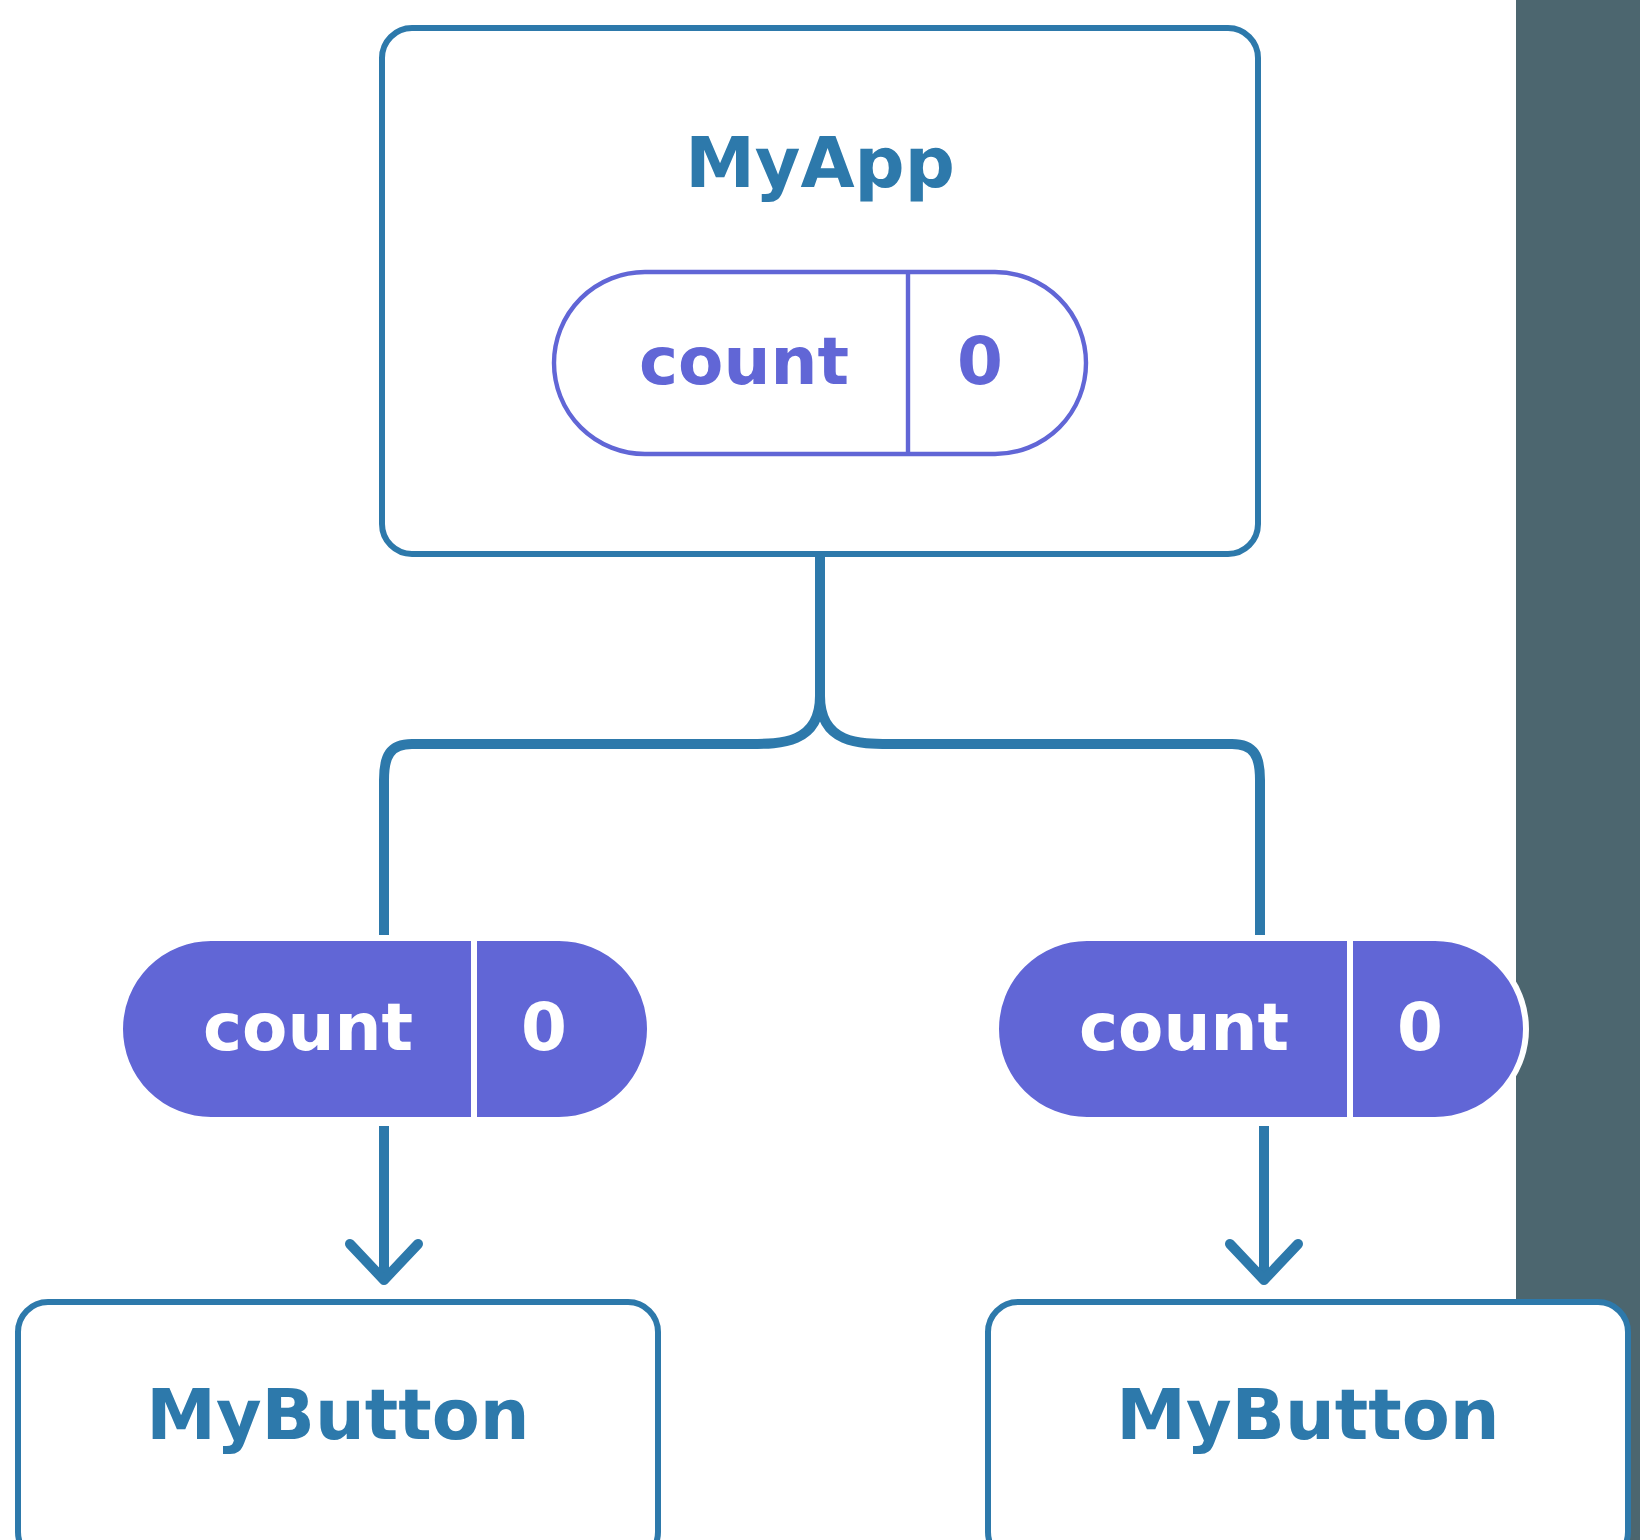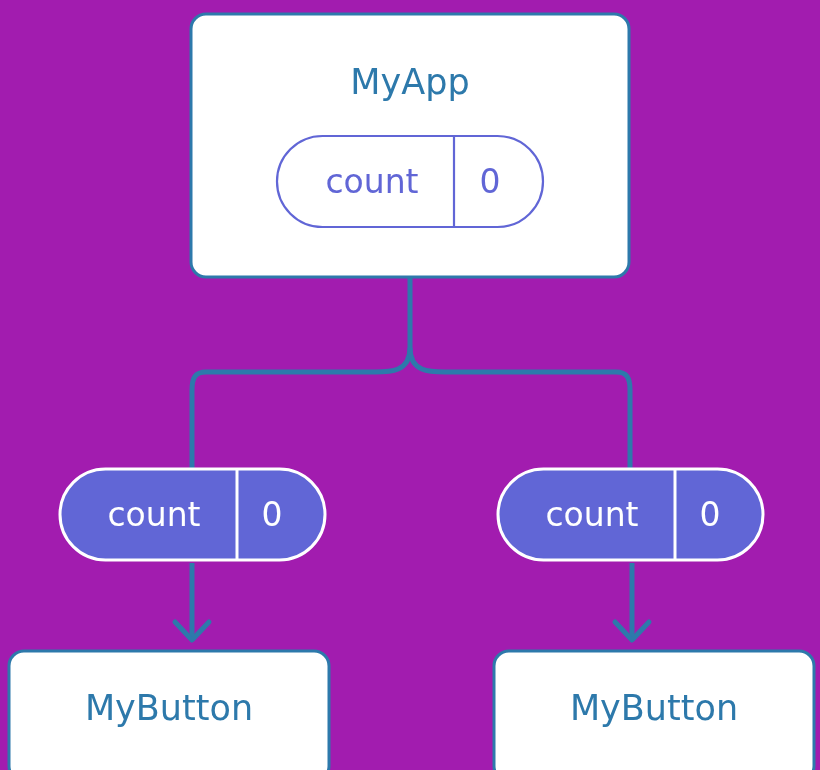--- a/index.html
+++ b/index.html
@@ -8,23 +8,24 @@
     background: #4c666f;
   }
   body {
     width: 820px;
     height: 770px;
     overflow: hidden;
     font-family: "DejaVu Sans", sans-serif;
   }
   #diagram-root {
     position: relative;
-    width: 820px;
+    width: 758px;
     height: 770px;
-    background: #a21caf;
+    background: #ffffff;
+    font-weight: bold;
   }
   svg.diagram {
     display: block;
     width: 820px;
     height: 770px;
   }
   .node-box {
     fill: #ffffff;
     stroke: #2d79ab;
     stroke-width: 3;

